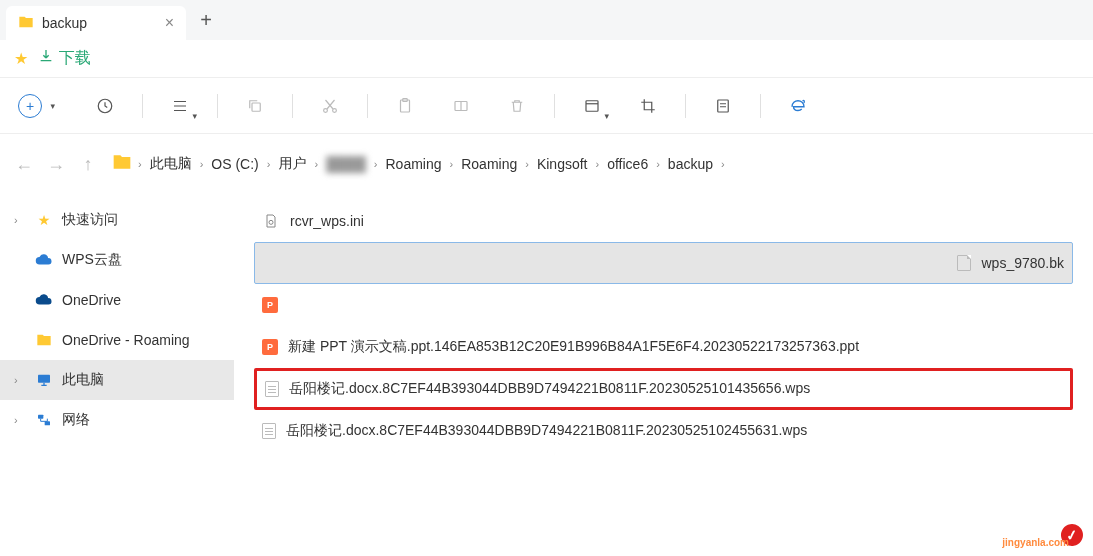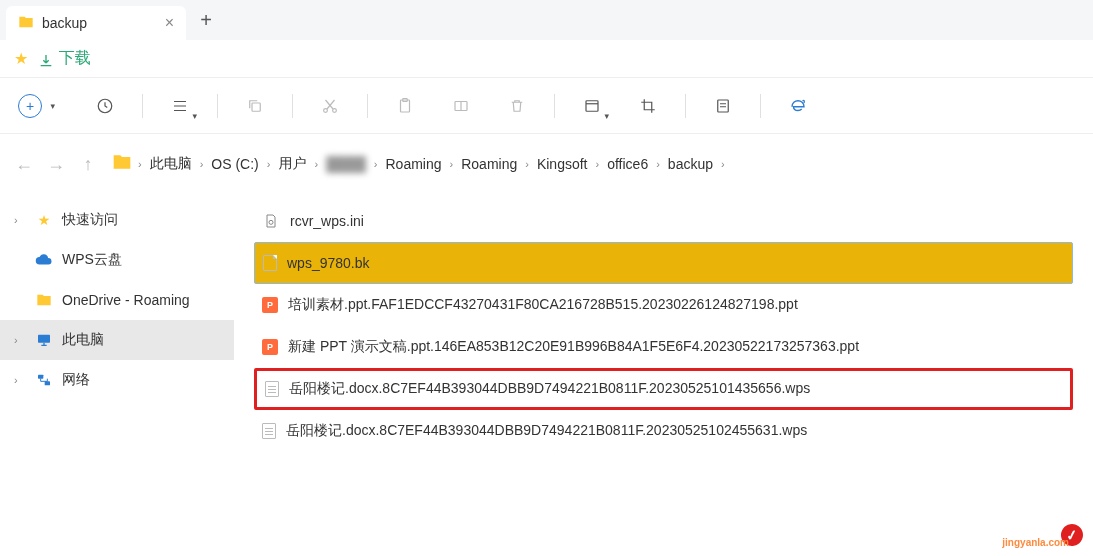--- a/index.html
+++ b/index.html
@@ -8,21 +8,21 @@
 
 .tab-bar { height: 40px; background: #f5f6f7; display: flex; align-items: center; padding-left: 6px; }
 .tab { background: #fff; height: 34px; margin-top: 6px; display: flex; align-items: center; padding: 0 12px; border-radius: 6px 6px 0 0; gap: 8px; min-width: 180px; }
 .tab .folder-icon { color: #ffc933; }
 .tab .close { margin-left: auto; font-size: 16px; color: #888; }
 .new-tab { width: 32px; height: 32px; display: flex; align-items: center; justify-content: center; color: #555; font-size: 20px; margin-left: 4px; }
 
 
 .bookmark-bar { height: 38px; display: flex; align-items: center; padding: 0 14px; gap: 10px; border-bottom: 1px solid #eee; }
 .star-yellow { color: #ffc933; font-size: 16px; }
-.download-green { color: #2aa876; font-size: 16px; display: inline-flex; align-items: flex-end; }
+.download-green { color: #2aa876; font-size: 16px; display: inline-flex; align-items: flex-start; }
 
 
 .toolbar { height: 56px; display: flex; align-items: center; padding: 0 18px; gap: 20px; border-bottom: 1px solid #eee; }
 .tool-btn { width: 38px; height: 38px; display: flex; align-items: center; justify-content: center; color: #555; border-radius: 4px; position: relative; }
 .tool-btn.blue-plus { border: 1.5px solid #2b7cd3; border-radius: 50%; width: 24px; height: 24px; color: #2b7cd3; }
 .tool-btn.blue-plus .caret { position: absolute; right: -14px; font-size: 9px; color: #555; }
 .tool-btn .caret-sm { font-size: 9px; position: absolute; right: 2px; bottom: 4px; color: #555; }
 .tool-sep { width: 1px; height: 24px; background: #e0e0e0; }
 .tool-btn.disabled { color: #bbb; }
 .tool-btn svg { width: 18px; height: 18px; }
@@ -50,21 +50,21 @@
 .star-ico { color: #ffc933; }
 .cloud-blue { color: #2b7cd3; }
 .cloud-dark { color: #0a4b8c; }
 .folder-yel { color: #ffc933; }
 .monitor-ico { color: #2b7cd3; }
 .net-ico { color: #2b7cd3; }
 
 
 .file-list { flex: 1; padding: 6px 20px 0 20px; }
 .file-row { display: flex; align-items: center; height: 42px; gap: 10px; padding: 0 8px; border-radius: 2px; }
-.file-row.selected { border: 1px solid #8ab9e8; background: #eab308; }
+.file-row.selected { border: 1px solid #8ab9e8; background: #e5e5e5; justify-content: flex-end; }
 .file-row.highlighted { border: 3px solid #e02020; }
 .file-ico { width: 18px; height: 18px; display: flex; align-items: center; justify-content: center; font-size: 14px; }
 .file-ico.ini { color: #888; }
 .file-ico.bk { border: 1px solid #bbb; width: 14px; height: 16px; border-radius: 1px; position: relative; }
 .file-ico.bk::before { content: ""; position: absolute; right: -1px; top: -1px; border-top: 4px solid #fff; border-left: 4px solid #bbb; }
 .file-ico.ppt { background: #ff6b3d; color: #fff; width: 16px; height: 16px; border-radius: 2px; font-size: 9px; font-weight: bold; line-height: 16px; text-align: center; }
 .file-ico.doc { border: 1px solid #bbb; width: 14px; height: 16px; border-radius: 1px; position: relative; }
 .file-ico.doc::after { content: ""; position: absolute; left: 2px; top: 4px; width: 8px; height: 1px; background: #bbb; box-shadow: 0 3px 0 #bbb, 0 6px 0 #bbb; }
 
 
@@ -224,20 +224,29 @@
       <span class="chev"></span>
       <span class="icon cloud-blue">
         <svg width="18" height="18" viewBox="0 0 24 24" fill="currentColor">
             <path d="M6 18a5 5 0 010-10 6 6 0 0111.5 1.5A4 4 0 0118 18H6z"></path>
           </svg>
       </span>
       <span>WPS云盘</span>
     </div>
     <div class="side-item">
       <span class="chev"></span>
+      <span class="icon cloud-dark">
+        <svg width="18" height="18" viewBox="0 0 24 24" fill="currentColor">
+            <path d="M6 18a5 5 0 010-10 6 6 0 0111.5 1.5A4 4 0 0118 18H6z"></path>
+          </svg>
+      </span>
+      <span>OneDrive</span>
+    </div>
+    <div class="side-item">
+      <span class="chev"></span>
       <span class="icon folder-yel">
         <svg width="16" height="16" viewBox="0 0 24 24" fill="currentColor">
             <path d="M10 4H2v16h20V6H12l-2-2z"></path>
           </svg>
       </span>
       <span>OneDrive - Roaming</span>
     </div>
     <div class="side-item selected">
       <span class="chev">›</span>
       <span class="icon monitor-ico">
@@ -270,21 +279,20 @@
           </svg>
       </span>
       <span>rcvr_wps.ini</span>
     </div>
     <div class="file-row selected">
       <span class="file-ico bk"></span>
       <span>wps_9780.bk</span>
     </div>
     <div class="file-row">
       <span class="file-ico ppt">P</span>
-      <span>培训素材.ppt.FAF1EDCCF43270431F80CA216728B515.20230226124827198.ppt</span>
     </div>
     <div class="file-row">
       <span class="file-ico ppt">P</span>
       <span>新建 PPT 演示文稿.ppt.146EA853B12C20E91B996B84A1F5E6F4.20230522173257363.ppt</span>
     </div>
     <div class="file-row highlighted">
       <span class="file-ico doc"></span>
       <span>岳阳楼记.docx.8C7EF44B393044DBB9D7494221B0811F.20230525101435656.wps</span>
     </div>
     <div class="file-row">

